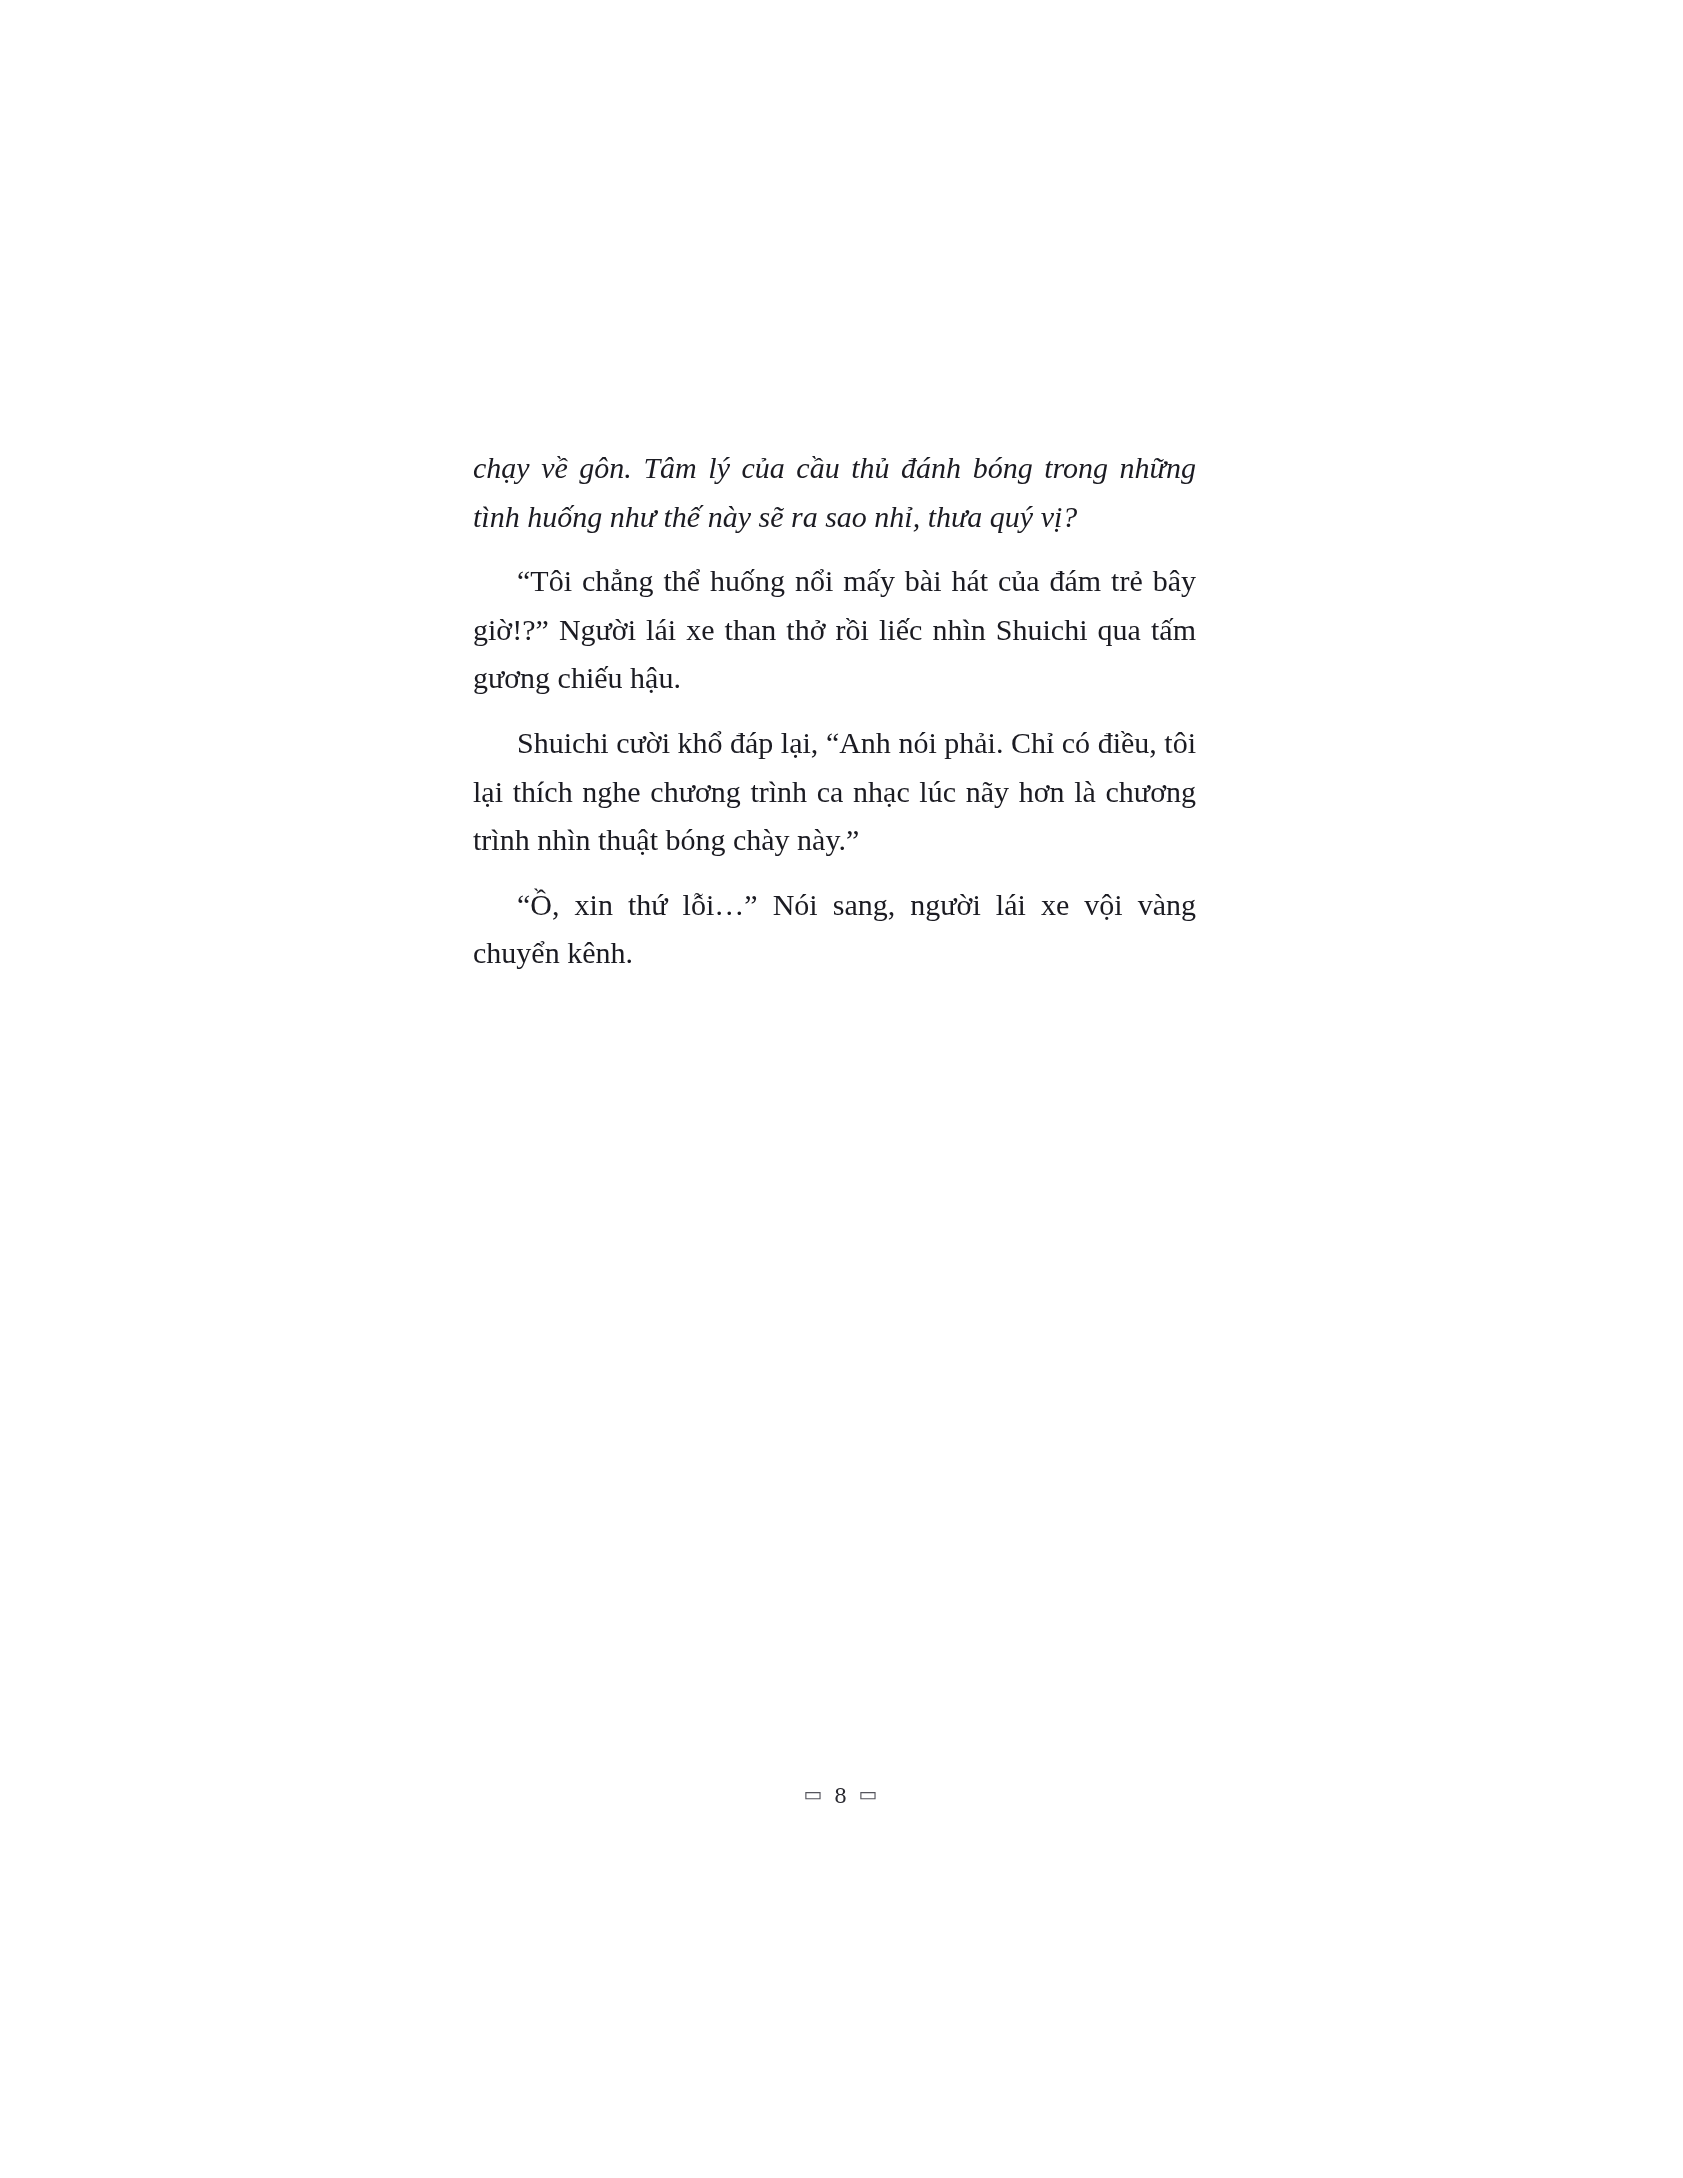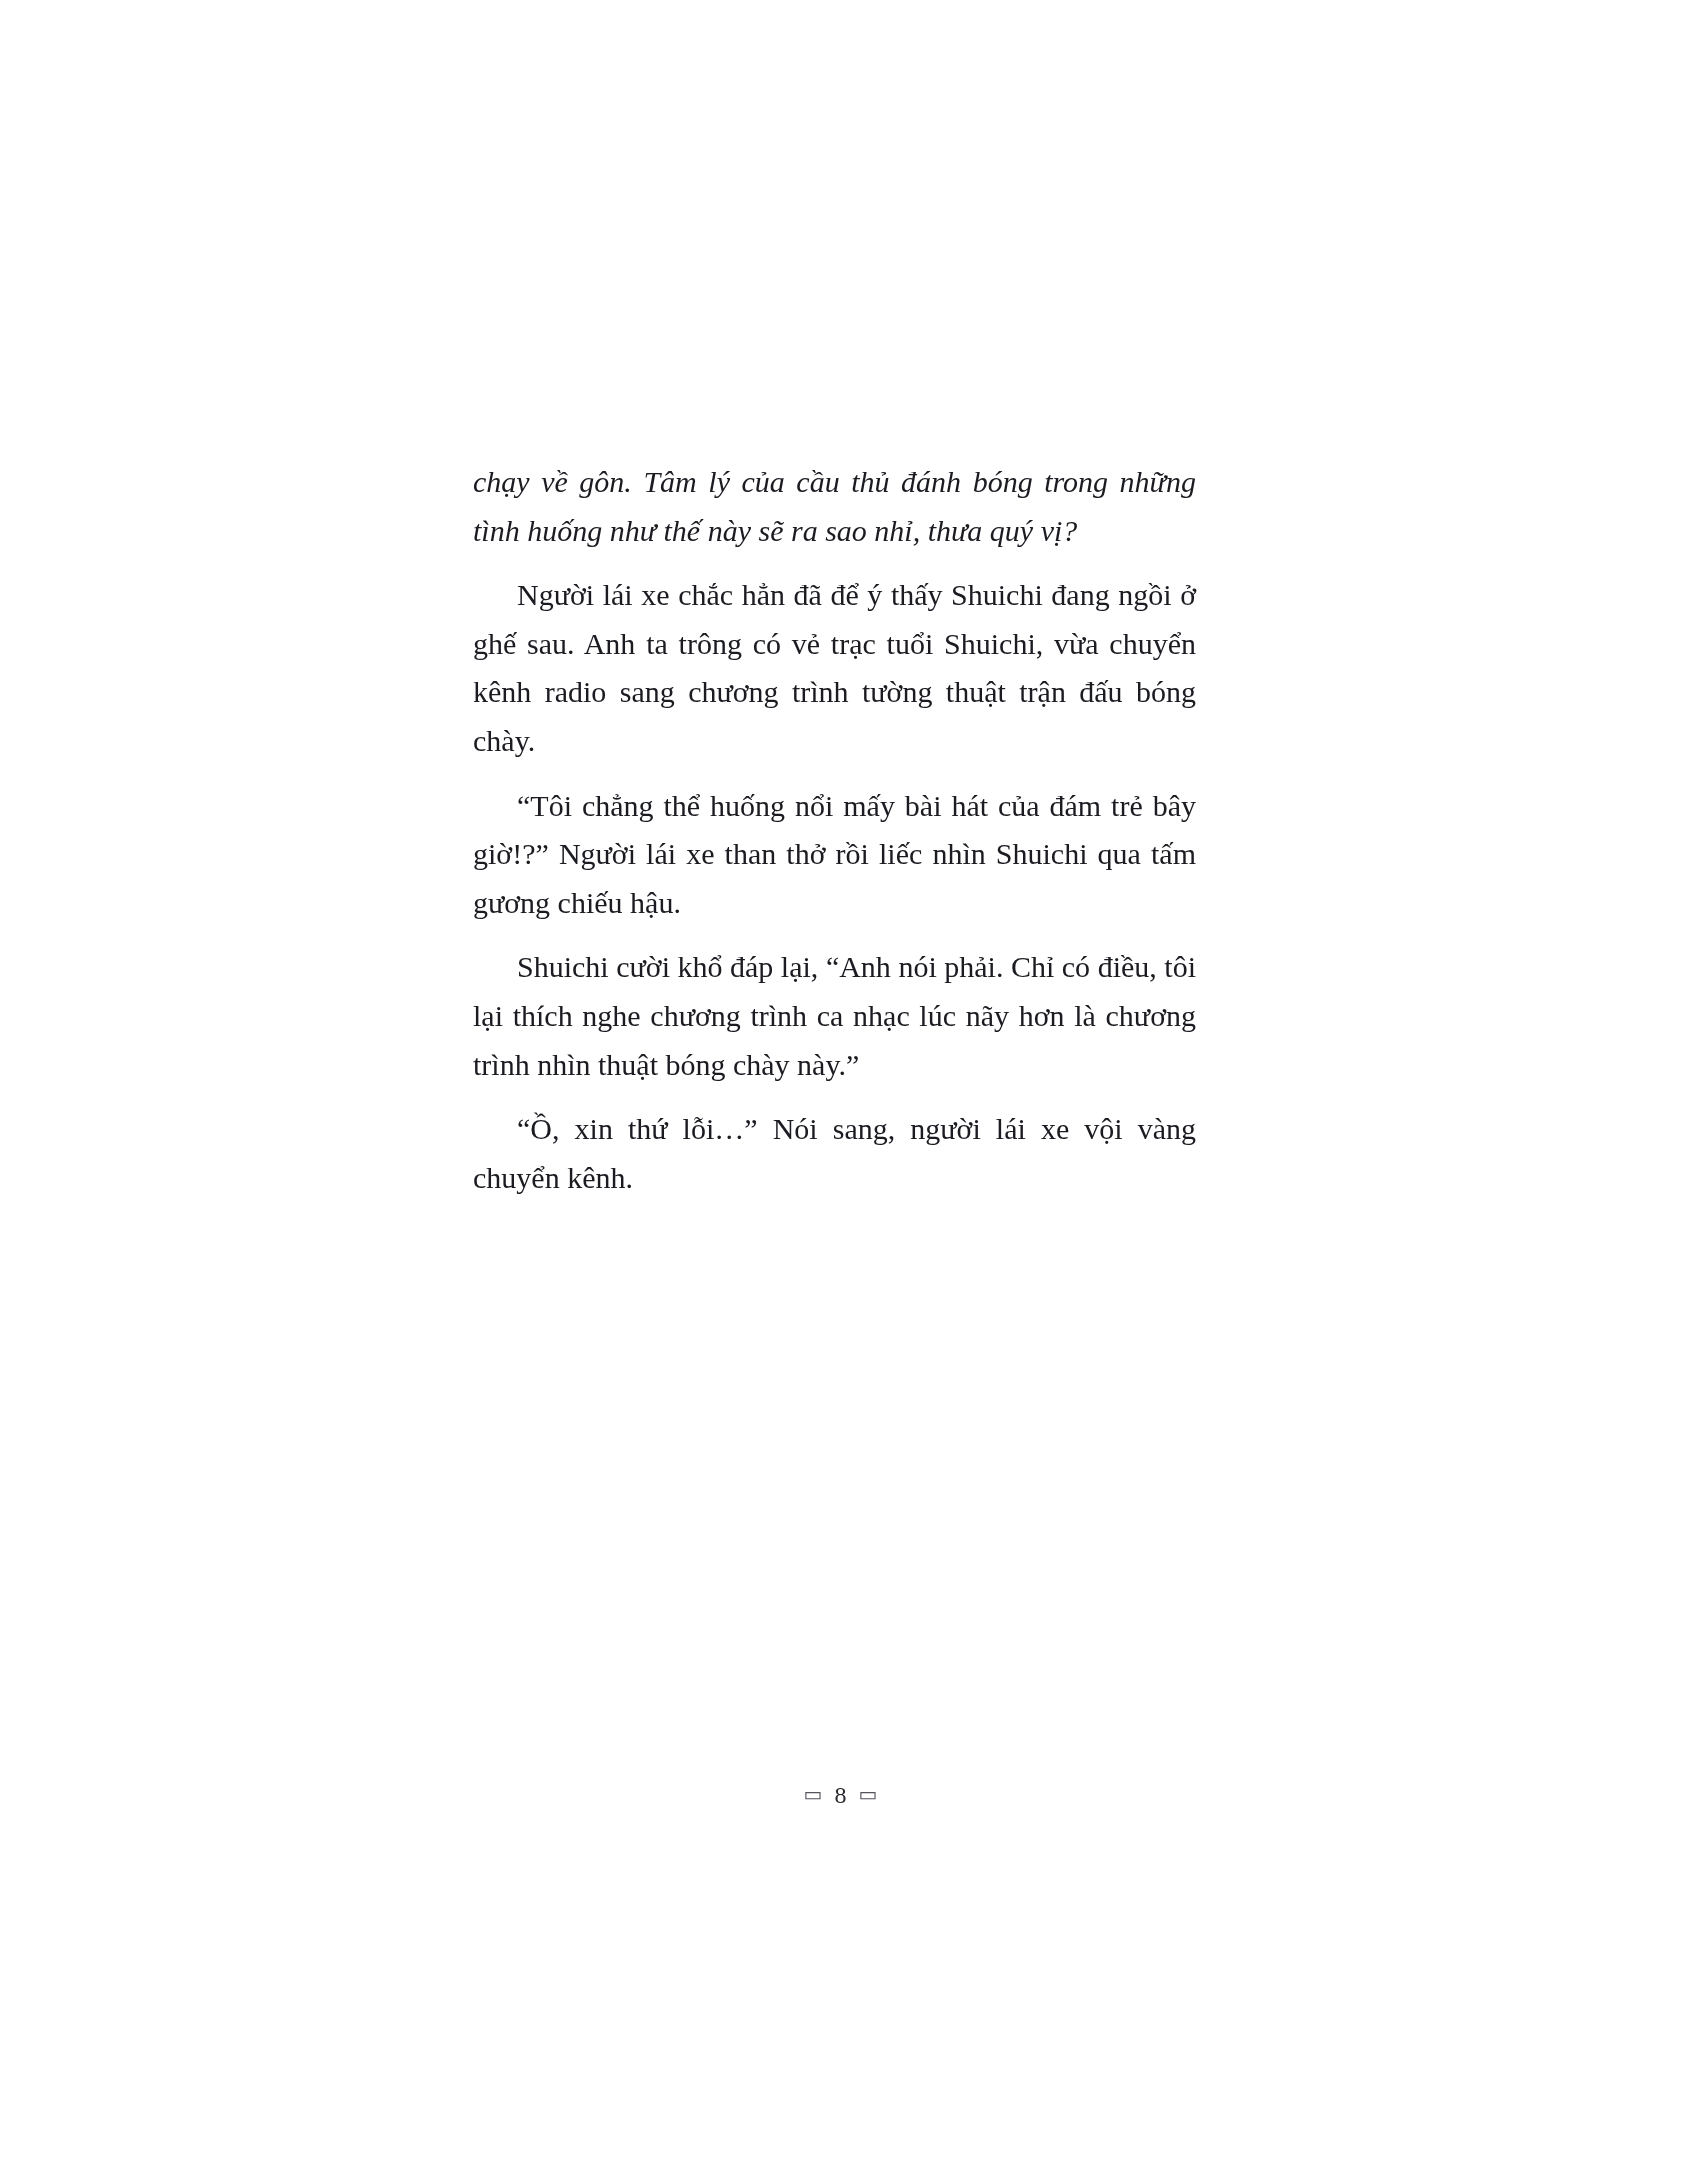--- a/index.html
+++ b/index.html
@@ -11,21 +11,21 @@
     position: relative;
     width: 1683px;
     height: 2178px;
     background: #ffffff;
     box-sizing: border-box;
     overflow: hidden;
   }
   .text-block {
     position: absolute;
     left: 473px;
-    top: 458px;
+    top: 444px;
     width: 723px;
   }
   .para {
     font-family: "Liberation Serif", "DejaVu Serif", serif;
     font-size: 30px;
     line-height: 1.62;
     color: #1b1b22;
     text-align: justify;
     margin: 0 0 16px 0;
     text-indent: 44px;
@@ -60,21 +60,20 @@
     padding: 0 10px;
   }
 </style>
 </head>
 <body>
 
 <div class="page">
 
   <div class="text-block">
     <p class="para italic no-indent">chạy về gôn. Tâm lý của cầu thủ đánh bóng trong những tình huống như thế này sẽ ra sao nhỉ, thưa quý vị?</p>
-    <p class="para">Người lái xe chắc hẳn đã để ý thấy Shuichi đang ngồi ở ghế sau. Anh ta trông có vẻ trạc tuổi Shuichi, vừa chuyển kênh radio sang chương trình tường thuật trận đấu bóng chày.</p>
     <p class="para">“Tôi chẳng thể huống nổi mấy bài hát của đám trẻ bây giờ!?” Người lái xe than thở rồi liếc nhìn Shuichi qua tấm gương chiếu hậu.</p>
     <p class="para">Shuichi cười khổ đáp lại, “Anh nói phải. Chỉ có điều, tôi lại thích nghe chương trình ca nhạc lúc nãy hơn là chương trình nhìn thuật bóng chày này.”</p>
     <p class="para">“Ồ, xin thứ lỗi…” Nói sang, người lái xe vội vàng chuyển kênh.</p>
   </div>
 
   <div class="footer">
     <span class="folio">
       <span class="dash">▭</span><span>8</span><span class="dash">▭</span>
     </span>
   </div>

